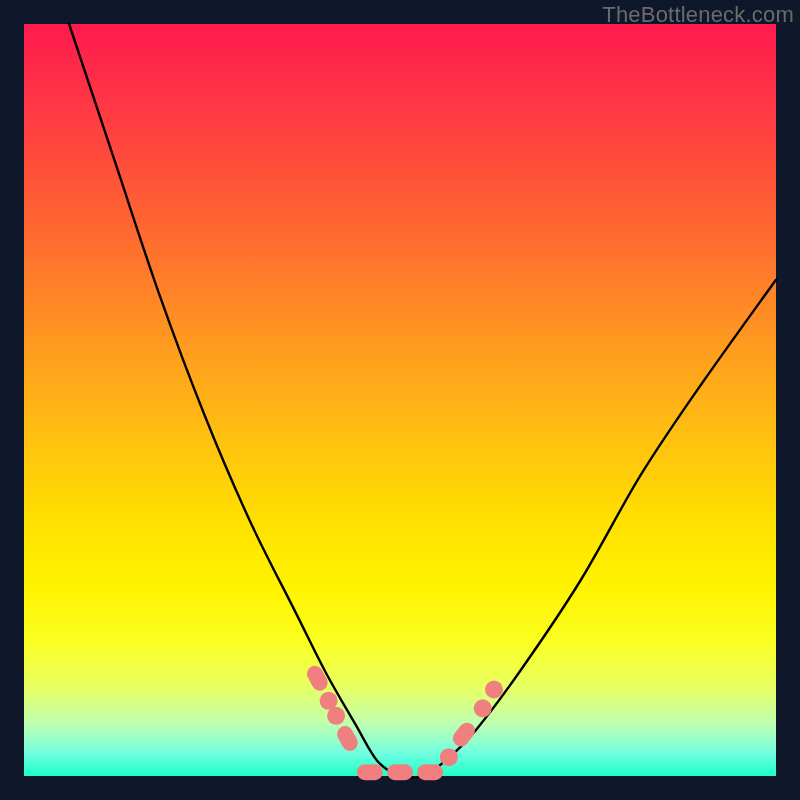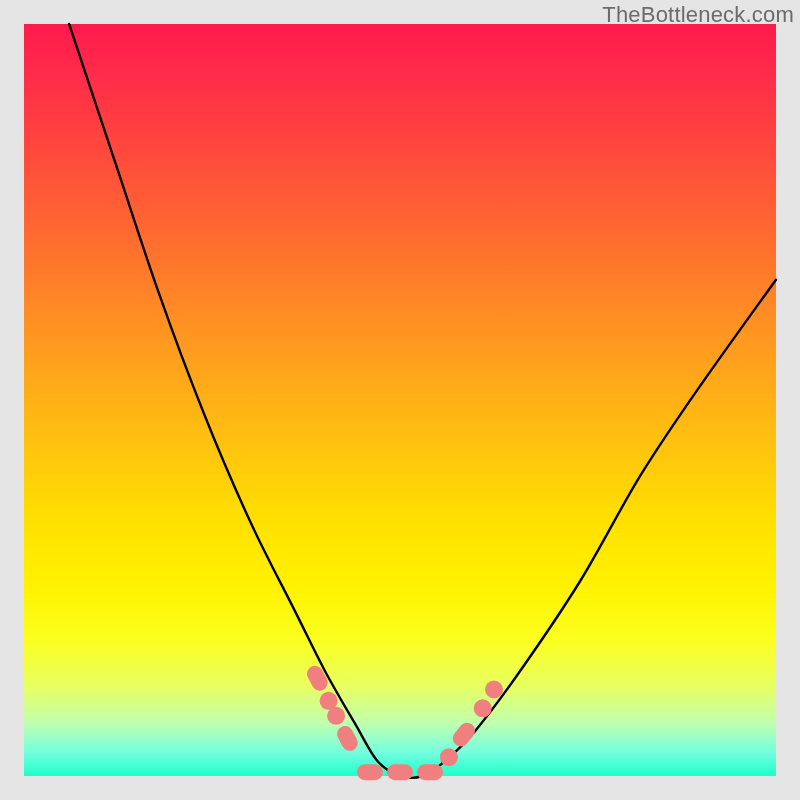--- a/index.html
+++ b/index.html
@@ -10,21 +10,21 @@
     background: #000;
     overflow: hidden;
     font-family: Arial, Helvetica, sans-serif;
   }
   .frame {
     position: absolute;
     top: 0;
     left: 0;
     width: 800px;
     height: 800px;
-    background: #e5e5e5;
+    background: #0f172a;
   }
   .plot-area {
     position: absolute;
     top: 24px;
     left: 24px;
     width: 752px;
     height: 752px;
     
     background: linear-gradient(
       to bottom,

